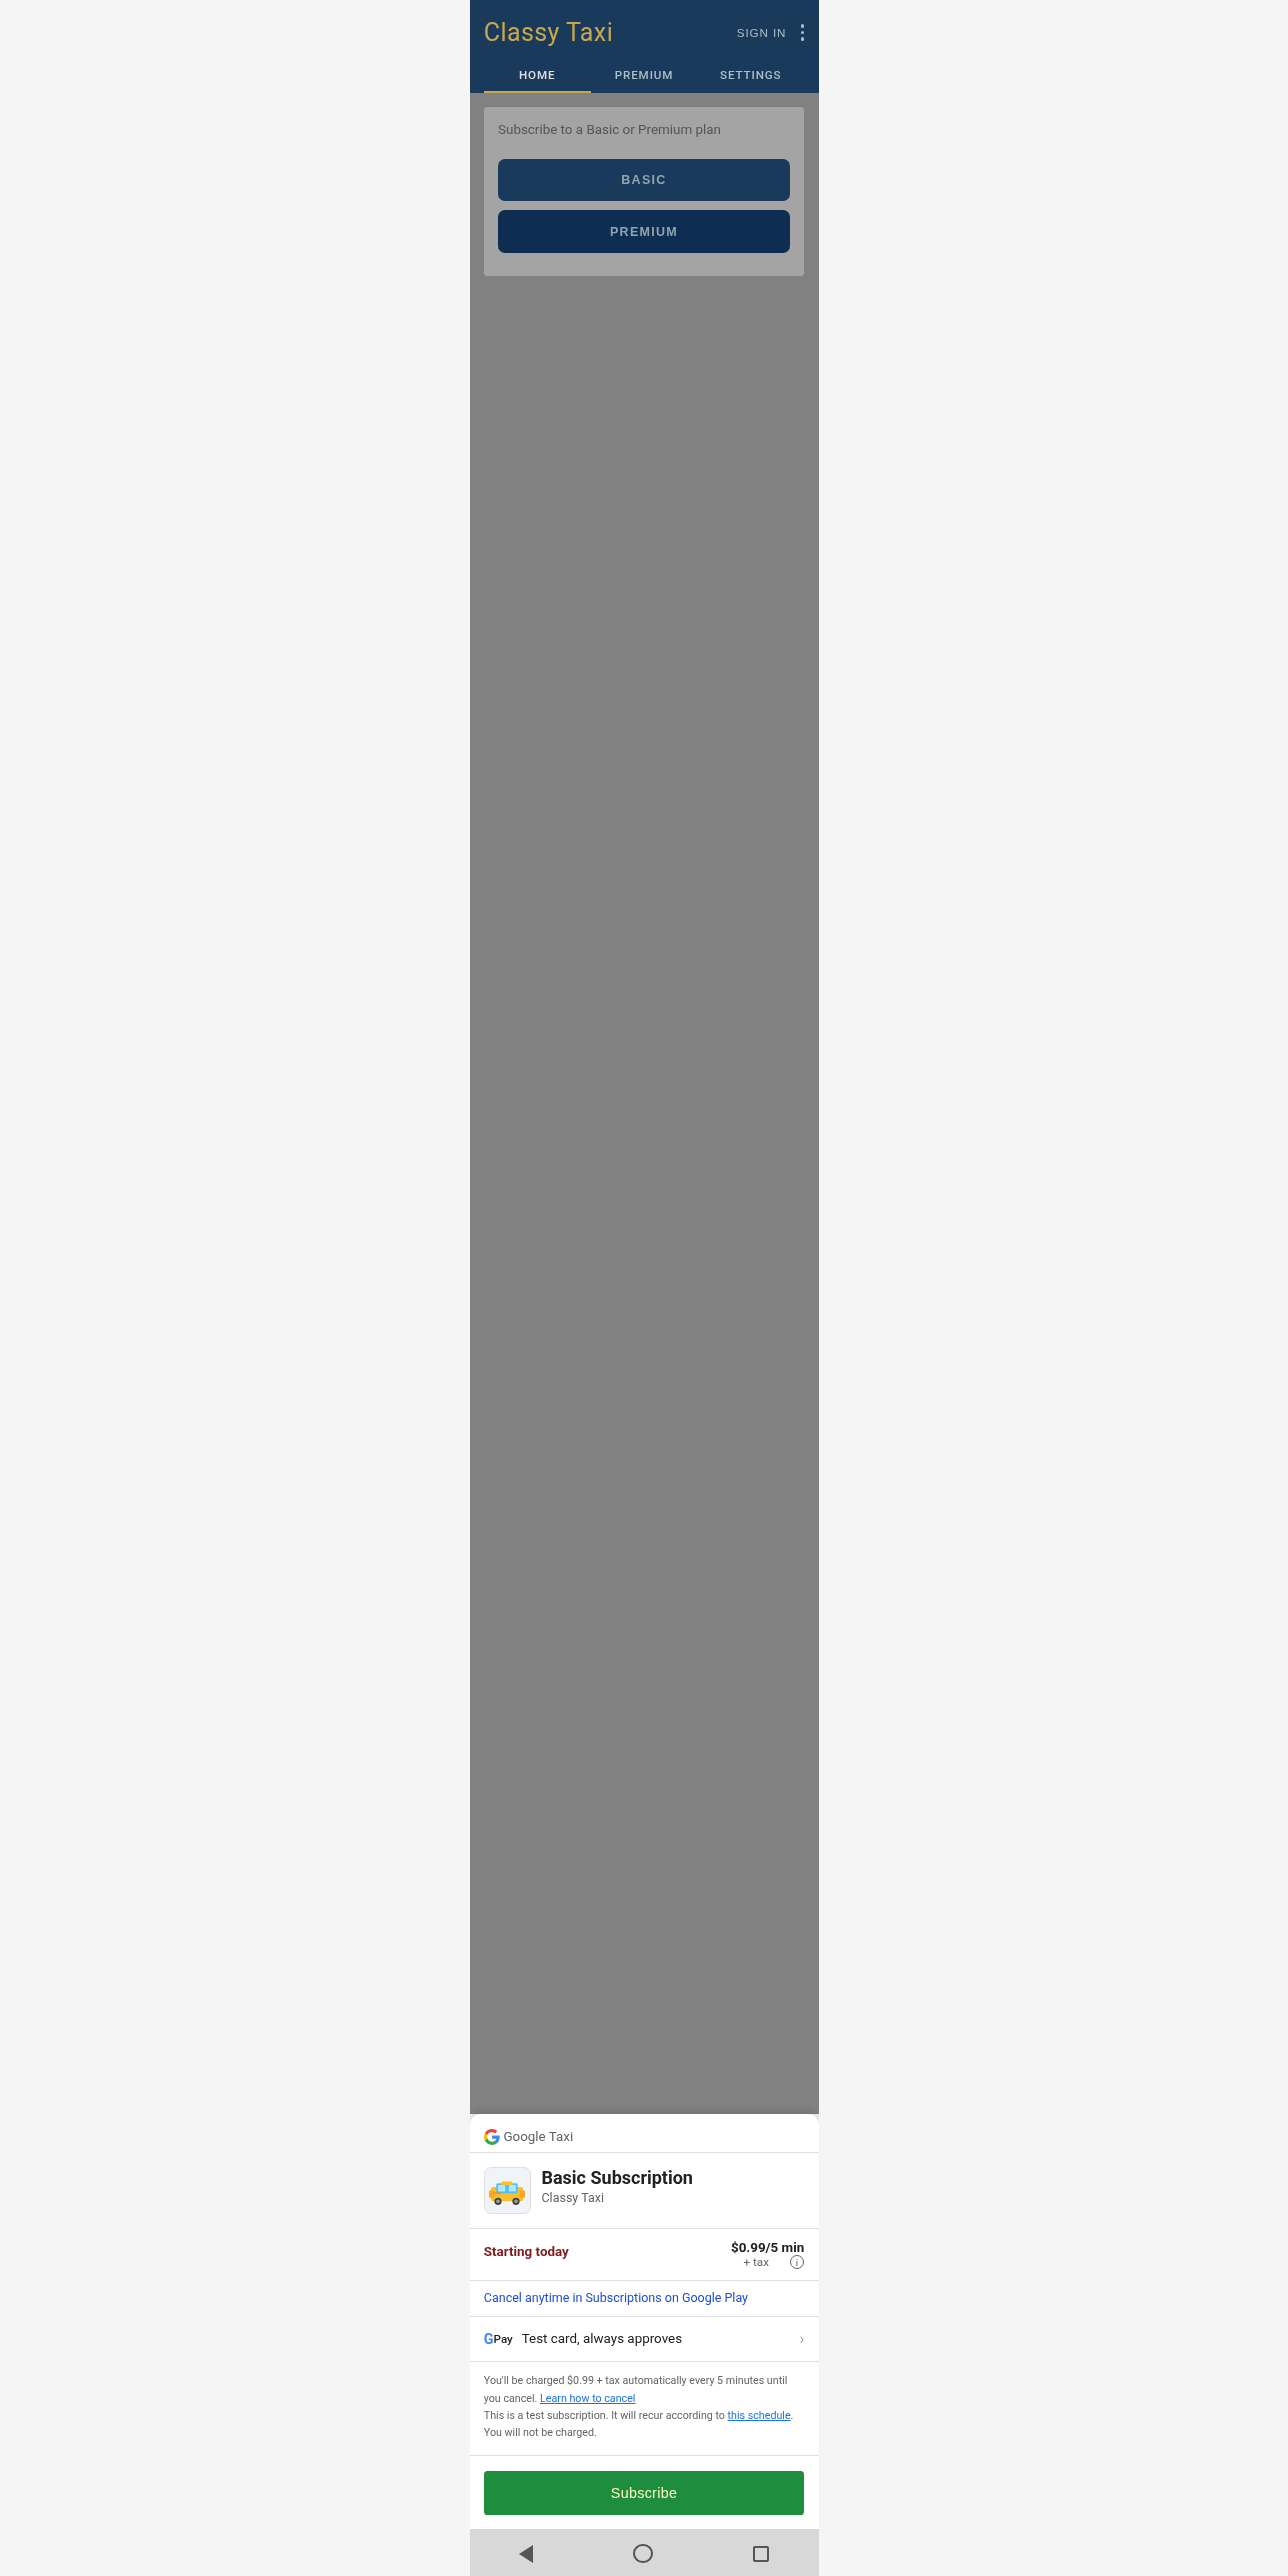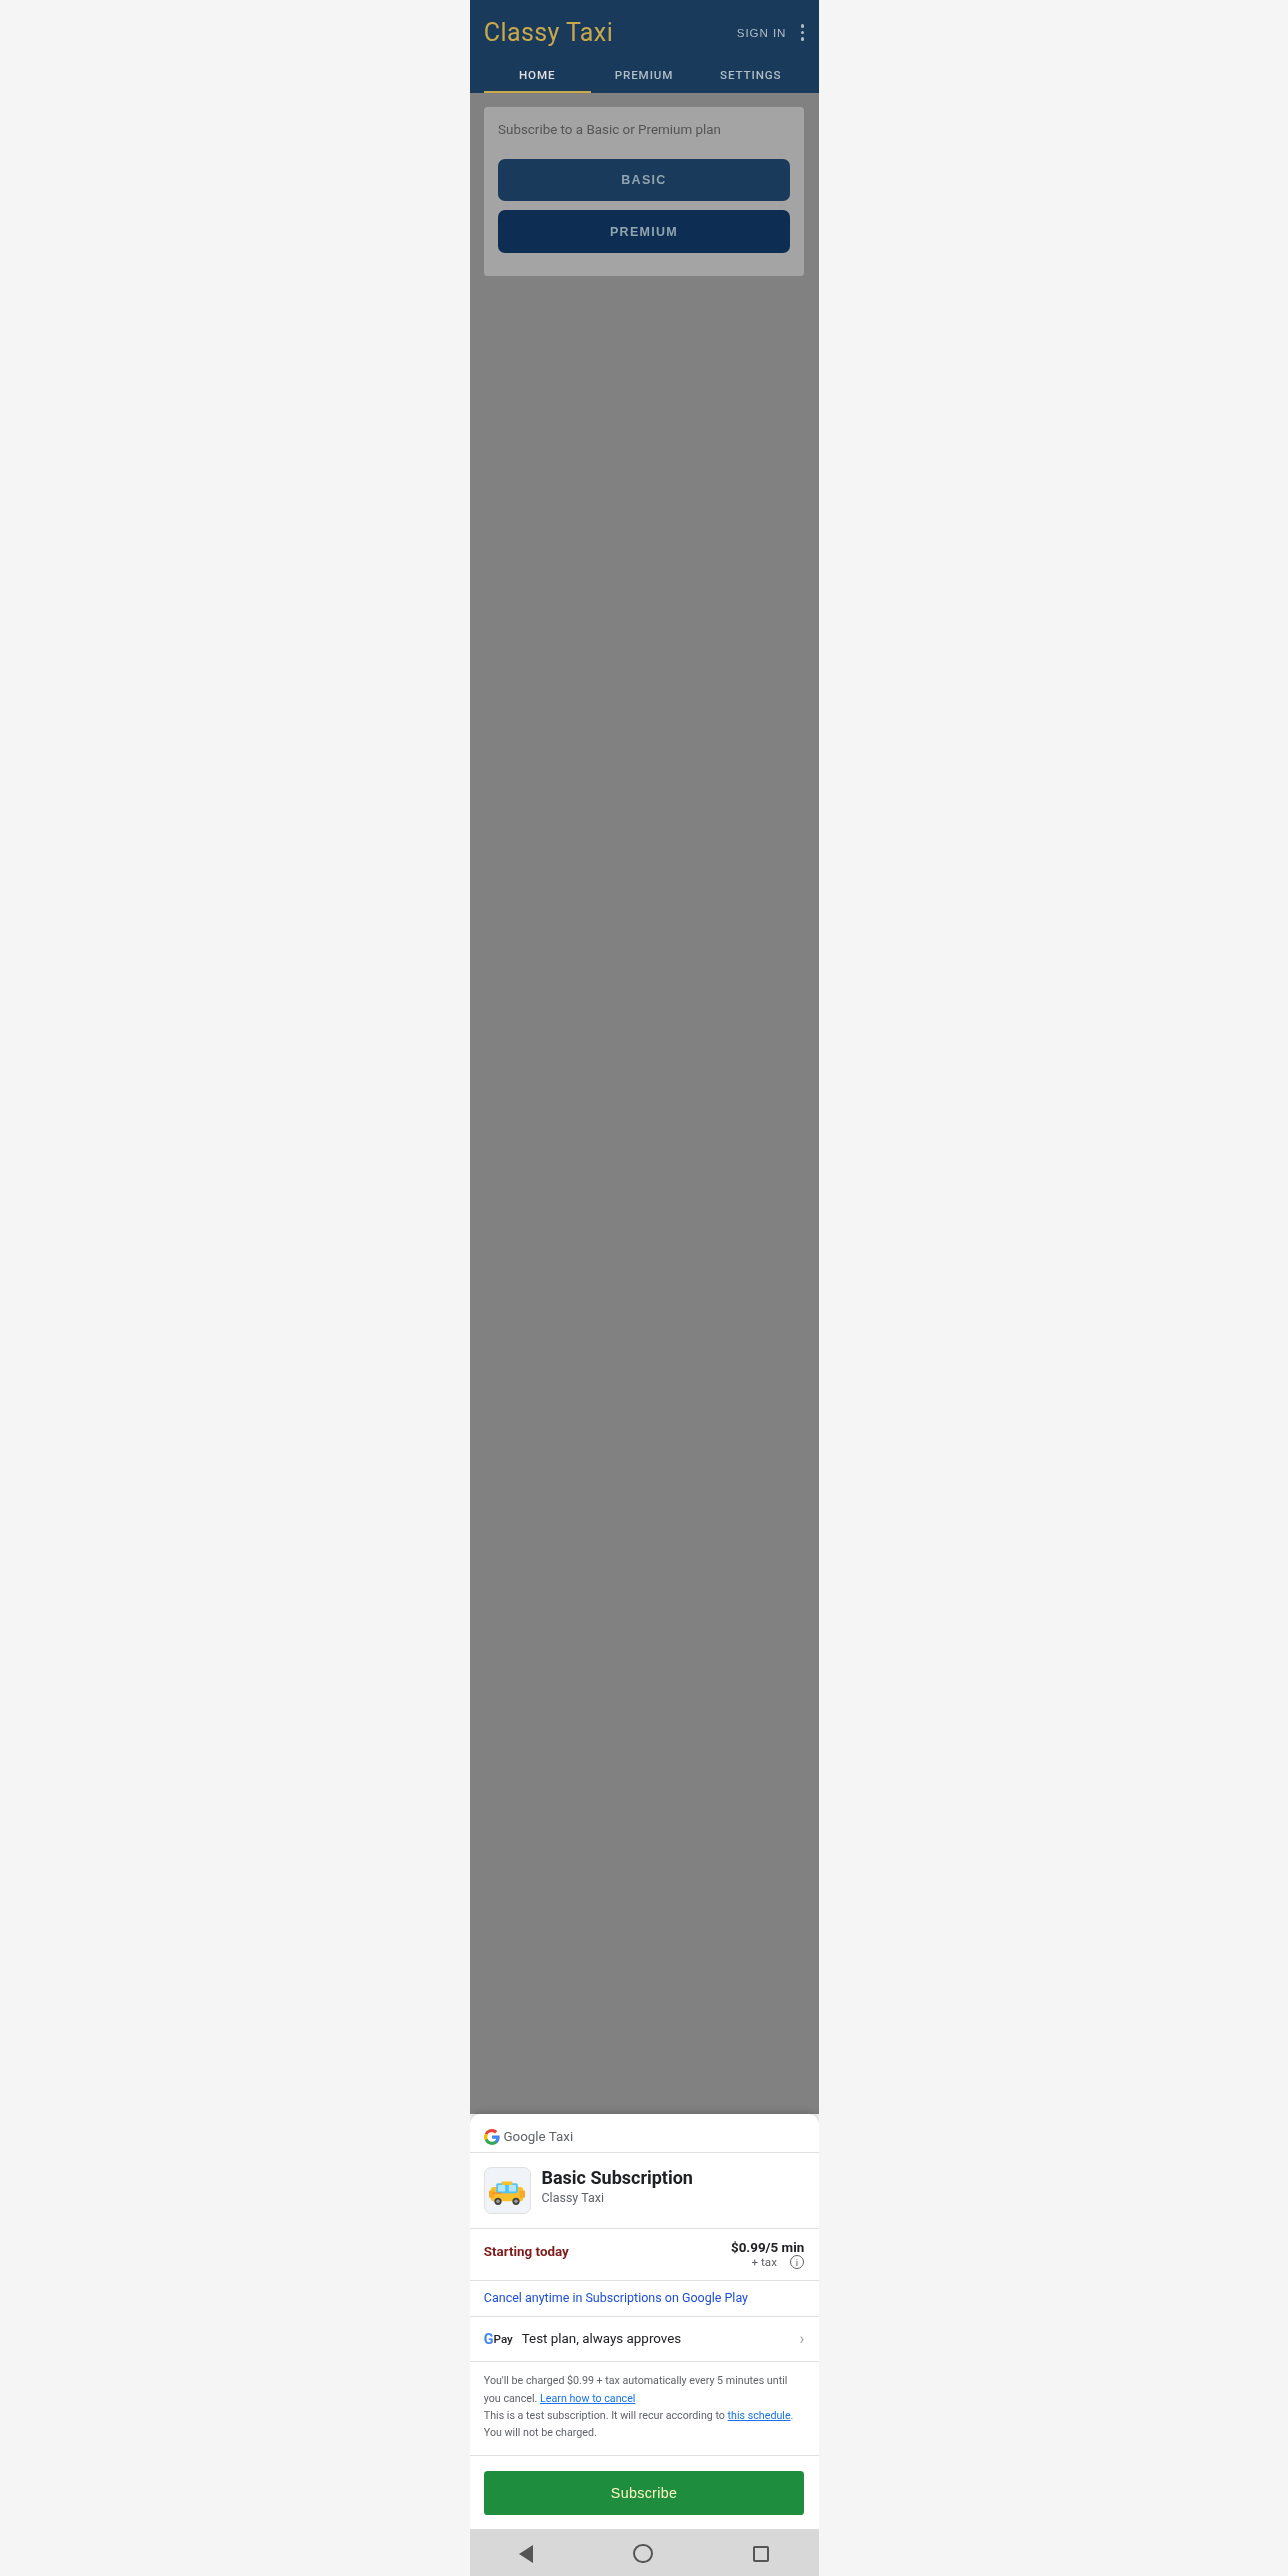--- a/index.html
+++ b/index.html
@@ -231,21 +231,21 @@
       font-size: 13.4px;
       font-weight: 700;
       color: #202124;
     }
 
     .price-tax {
       font-size: 11.6px;
       color: #5f6368;
       display: flex;
       align-items: center;
-      gap: 13px;
+      gap: 21px;
       justify-content: flex-end;
     }
 
     .info-icon {
       width: 14.3px;
       height: 14.3px;
       border-radius: 50%;
       border: 1.3px solid #5f6368;
       display: inline-flex;
       align-items: center;
@@ -463,21 +463,21 @@
   </div>
 
   <div class="cancel-note">Cancel anytime in Subscriptions on Google Play</div>
 
   <div class="payment-row">
     <div class="payment-left">
       <div class="gpay-logo">
         <span class="gpay-g gpay-g-blue">G</span>
           <span style="font-size:11.6px;color:#202124;font-weight:500">Pay</span>
       </div>
-      <span class="payment-method-text">Test plan, always approves</span>
+      <span class="payment-method-text">Test card, always approves</span>
     </div>
     <span class="chevron-right">›</span>
   </div>
 
   <div class="disclaimer">
     <span>You'll be charged $0.99 + tax automatically every 5 minutes until you cancel. </span><a class="disclaimer-link">Learn how to cancel</a><br>
     <span>This is a test subscription. It will recur according to </span><a class="disclaimer-link">this schedule</a><span>. You will not be charged.</span>
   </div>
 
   <div class="subscribe-section">

